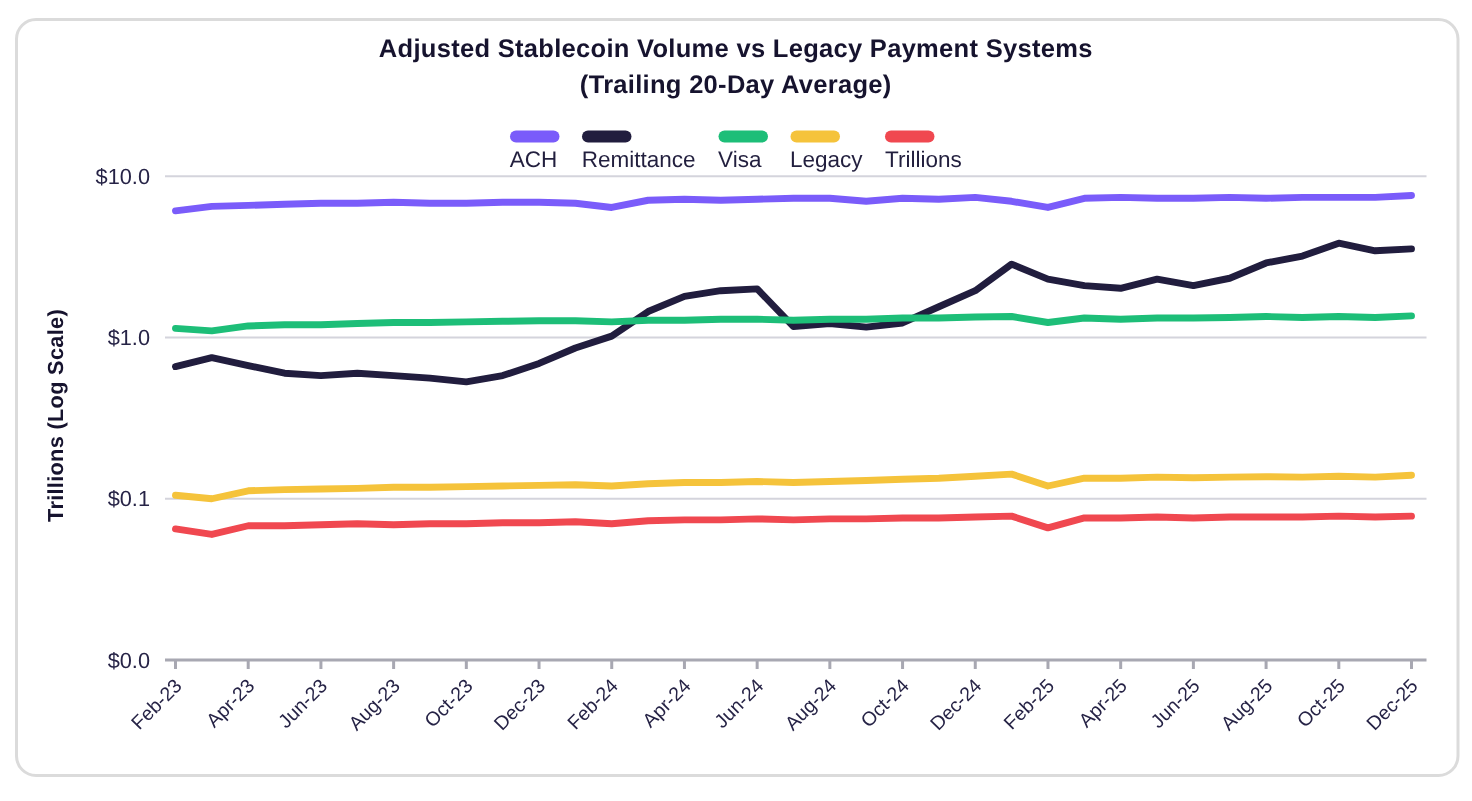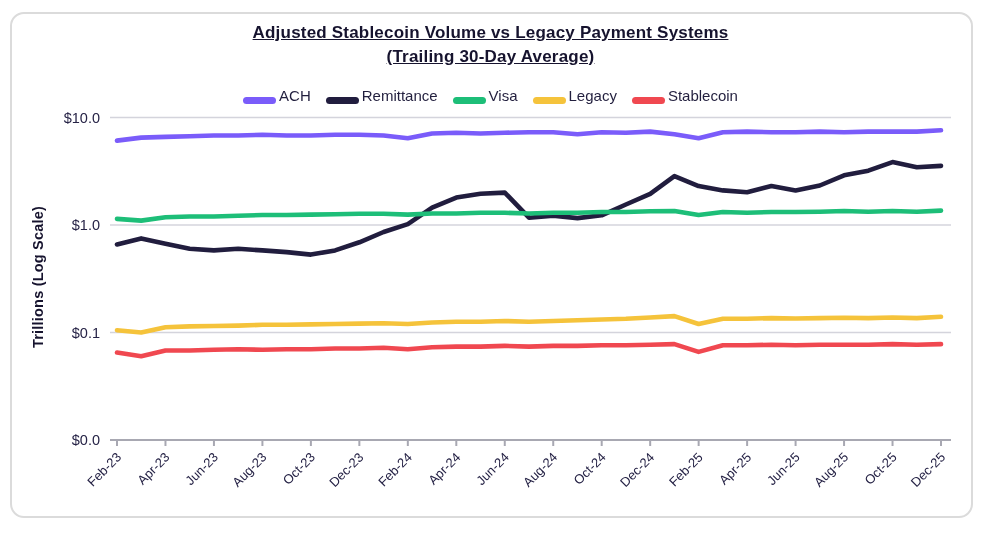--- a/index.html
+++ b/index.html
@@ -10,46 +10,45 @@
   }
   .card{
     position:absolute;left:10px;top:12px;width:963px;height:506px;
     background:#FFFFFF;border:2px solid #DBDBDB;border-radius:14px;
     box-sizing:border-box;
   }
   .title-block{
     position:absolute;left:0;top:21px;width:981px;text-align:center;
     color:#16132E;font-weight:bold;font-size:17px;line-height:24px;
     letter-spacing:.2px;
-    text-decoration:underline;
   }
   .legend{
     position:absolute;left:0;top:87px;width:981px;
     display:flex;justify-content:center;align-items:center;gap:15px;
   }
-  .legend-item{display:flex;align-items:flex-end;gap:3px;}
+  .legend-item{display:flex;align-items:flex-start;gap:3px;flex-direction:column;}
   .legend-swatch{width:33px;height:7.5px;border-radius:4px;flex:none;}
   .legend-label{font-size:15px;color:#221F3E;}
   .y-title{
     position:absolute;left:38px;top:277px;
     transform:translate(-50%,-50%) rotate(-90deg);
     white-space:nowrap;font-weight:bold;font-size:14.5px;color:#16132E;
     letter-spacing:.2px;
   }
   svg{position:absolute;left:0;top:0;}
   text{font-family:"Liberation Sans", sans-serif;}
 </style>
 </head>
 <body>
 
 <div class="card"></div>
 
 <div class="title-block">
   <div>Adjusted Stablecoin Volume vs Legacy Payment Systems</div>
-  <div>(Trailing 30-Day Average)</div>
+  <div>(Trailing 20-Day Average)</div>
 </div>
 
 <div class="legend" id="legend">
     <div class="legend-item">
       <span class="legend-swatch" style="background: rgb(122, 92, 250);"></span>
       <span class="legend-label">ACH</span>
     </div>
     <div class="legend-item">
       <span class="legend-swatch" style="background: rgb(33, 29, 62);"></span>
       <span class="legend-label">Remittance</span>
@@ -57,21 +56,21 @@
     <div class="legend-item">
       <span class="legend-swatch" style="background: rgb(29, 190, 120);"></span>
       <span class="legend-label">Visa</span>
     </div>
     <div class="legend-item">
       <span class="legend-swatch" style="background: rgb(245, 195, 59);"></span>
       <span class="legend-label">Legacy</span>
     </div>
     <div class="legend-item">
       <span class="legend-swatch" style="background: rgb(240, 72, 80);"></span>
-      <span class="legend-label">Stablecoin</span>
+      <span class="legend-label">Trillions</span>
     </div>
   </div>
 
 <div class="y-title">Trillions (Log Scale)</div>
 
 <svg id="chart-svg" width="981" height="534" viewBox="0 0 981 534">
     <line x1="110" x2="951" y1="117.5" y2="117.5" stroke="#D4D4DC" stroke-width="1.4"></line>
     <line x1="110" x2="951" y1="225" y2="225" stroke="#D4D4DC" stroke-width="1.4"></line>
     <line x1="110" x2="951" y1="332.5" y2="332.5" stroke="#D4D4DC" stroke-width="1.4"></line>
     <line x1="110" x2="951" y1="440" y2="440" stroke="#A8A8B2" stroke-width="2"></line>

